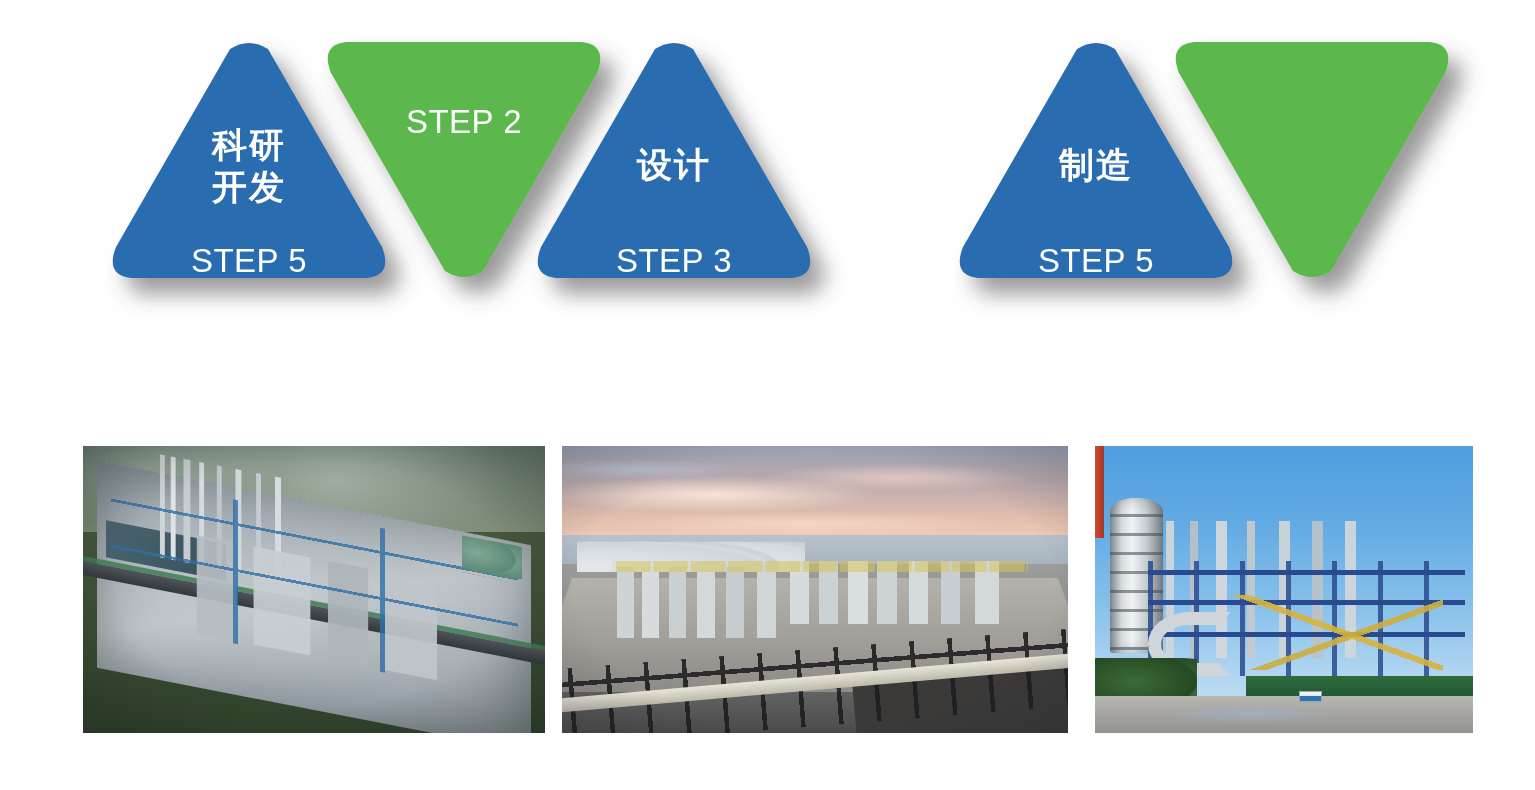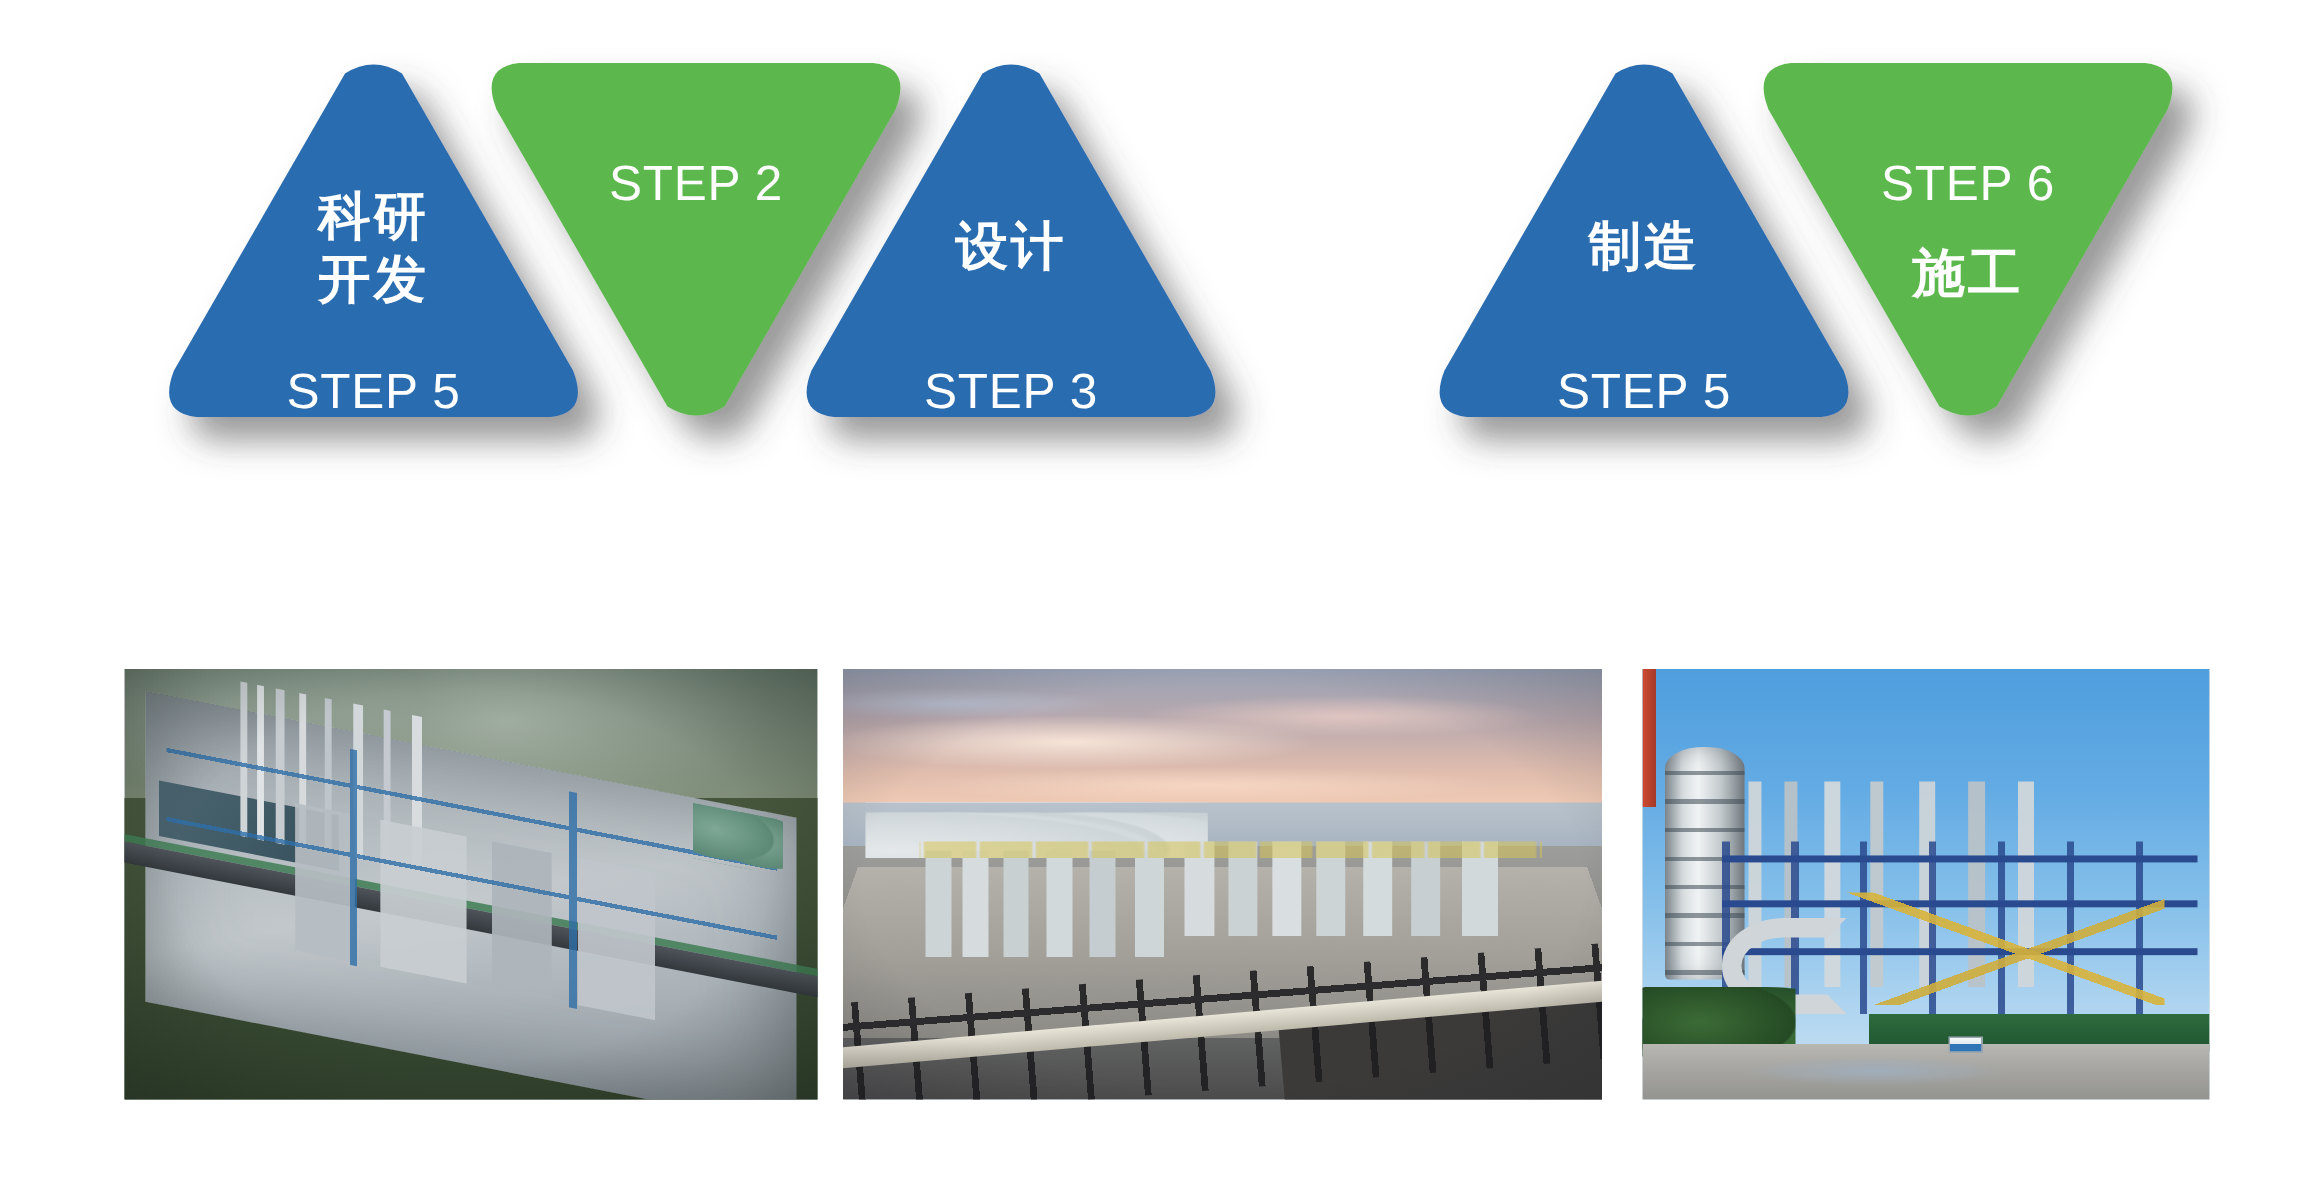--- a/index.html
+++ b/index.html
@@ -261,22 +261,20 @@
     <div class="tri-shape">
       <svg viewBox="0 0 288 250" xmlns="http://www.w3.org/2000/svg">
         <defs>
           <filter id="sh6" x="-30%" y="-30%" width="175%" height="185%">
             <feDropShadow dx="14" dy="16" stdDeviation="11" flood-color="#4a4a4a" flood-opacity="0.55"></feDropShadow>
           </filter>
         </defs>
         <path filter="url(#sh6)" fill="#5CB84D" d="M 26 7 L 262 7 Q 288 10 277 38 L 163 236 Q 144 248 125 236 L 11 38 Q 0 10 26 7 Z"></path>
       </svg>
     </div>
-    <div class="tri-label en">STEP 6</div>
-    <div class="tri-label cn">施工</div>
   </div>
 </div>
 
 <div id="photo-strip">
 
   <div class="photo" style="left:83px;top:446px;width:462px;height:287px;">
     <div class="layer p1-sky"></div>
     <div class="layer p1-haze"></div>
     <div class="p1-ground"></div>
     <div class="p1-compound"></div>

